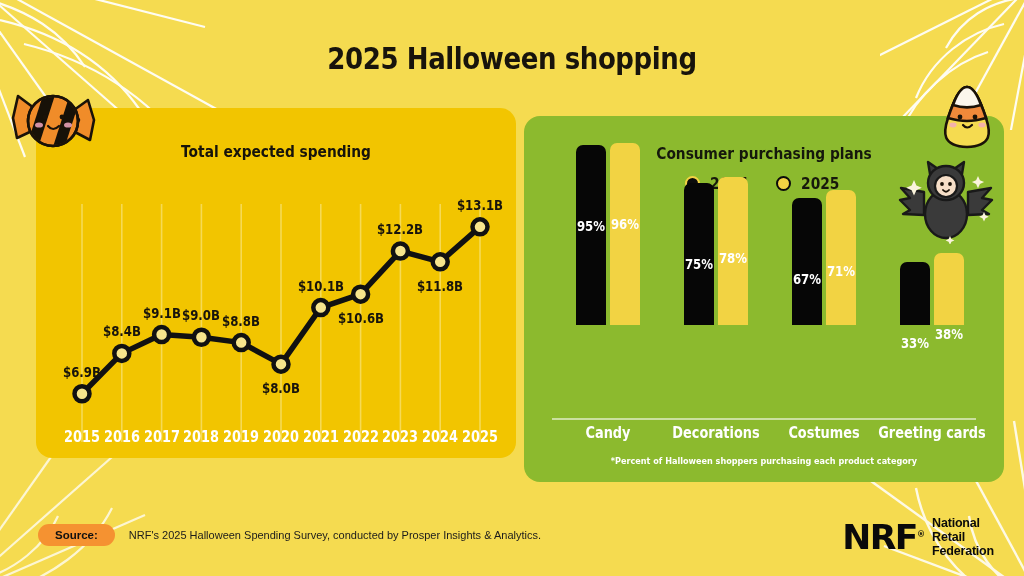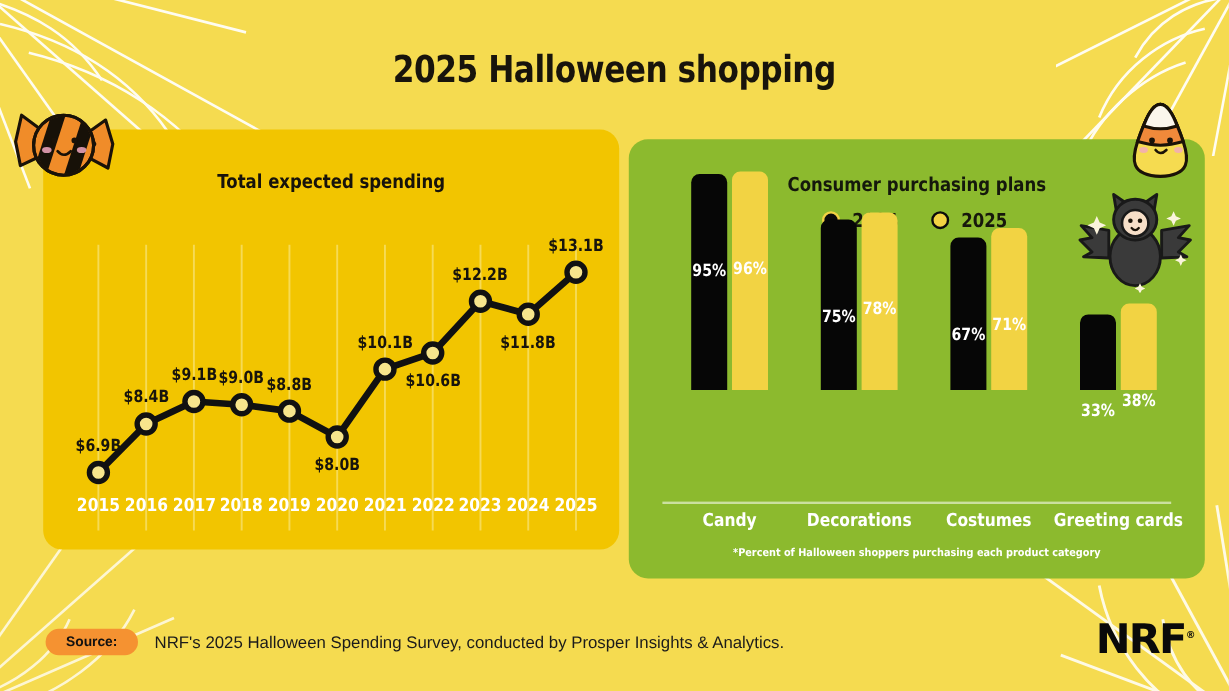--- a/index.html
+++ b/index.html
@@ -47,21 +47,21 @@
     text-align:center;
     font-family:"DejaVu Sans", sans-serif;
     font-weight:bold; font-size:16px;
     transform:scaleX(0.86);
   }
   .panel-left .panel-title { top:34px; color:#17130b; }
   .panel-right .panel-title { top:28px; color:#15180c; }
 
   
   .linechart { position:absolute; left:0; top:0; width:480px; height:390px; }
-  .x-labels { position:absolute; left:0; bottom:26px; width:480px; height:20px; }
+  .x-labels { position:absolute; left:0; bottom:10px; width:480px; height:20px; }
   .x-lab {
     position:absolute; transform:translateX(-50%) scaleX(0.86);
     font-family:"DejaVu Sans", sans-serif;
     font-weight:bold; font-size:15px; color:#ffffff;
     white-space:nowrap;
   }
   .pt-label {
     position:absolute; transform:translateX(-50%) scaleX(0.84);
     font-family:"DejaVu Sans", sans-serif;
     font-weight:bold; font-size:14px; color:#18140c;
@@ -121,21 +121,21 @@
     display:flex; align-items:center; gap:14px;
   }
   .source-pill {
     background:#F59231; color:#101010;
     border-radius:14px; padding:5px 17px;
     font-size:11.5px; font-weight:bold;
     font-family:"Liberation Sans", sans-serif;
     text-align:center;
   }
   .source-text {
-    font-size:14px; color:#1b1b1b;
+    font-size:11px; color:#1b1b1b;
     font-family:"Liberation Sans", sans-serif;
   }
   .nrf {
     position:absolute; right:30px; top:516px;
     display:flex; align-items:center; gap:9px;
   }
   .nrf-mark {
     font-family:"DejaVu Sans", sans-serif;
     font-weight:bold; font-size:34px; color:#0a0a0a;
     letter-spacing:-1.5px; transform:scaleX(1.02);
@@ -370,15 +370,20 @@
 
   <div class="source-row">
     <span class="source-pill">Source:</span>
     <span class="source-text">NRF's 2025 Halloween Spending Survey, conducted by Prosper Insights &amp; Analytics.</span>
   </div>
 
   <div class="nrf">
     <div class="nrf-mark">
       <span>NRF</span><sup>®</sup>
     </div>
+    <div class="nrf-words">
+      <div>National</div>
+      <div>Retail</div>
+      <div>Federation</div>
+    </div>
   </div>
 
 </div>
 
 </body></html>

